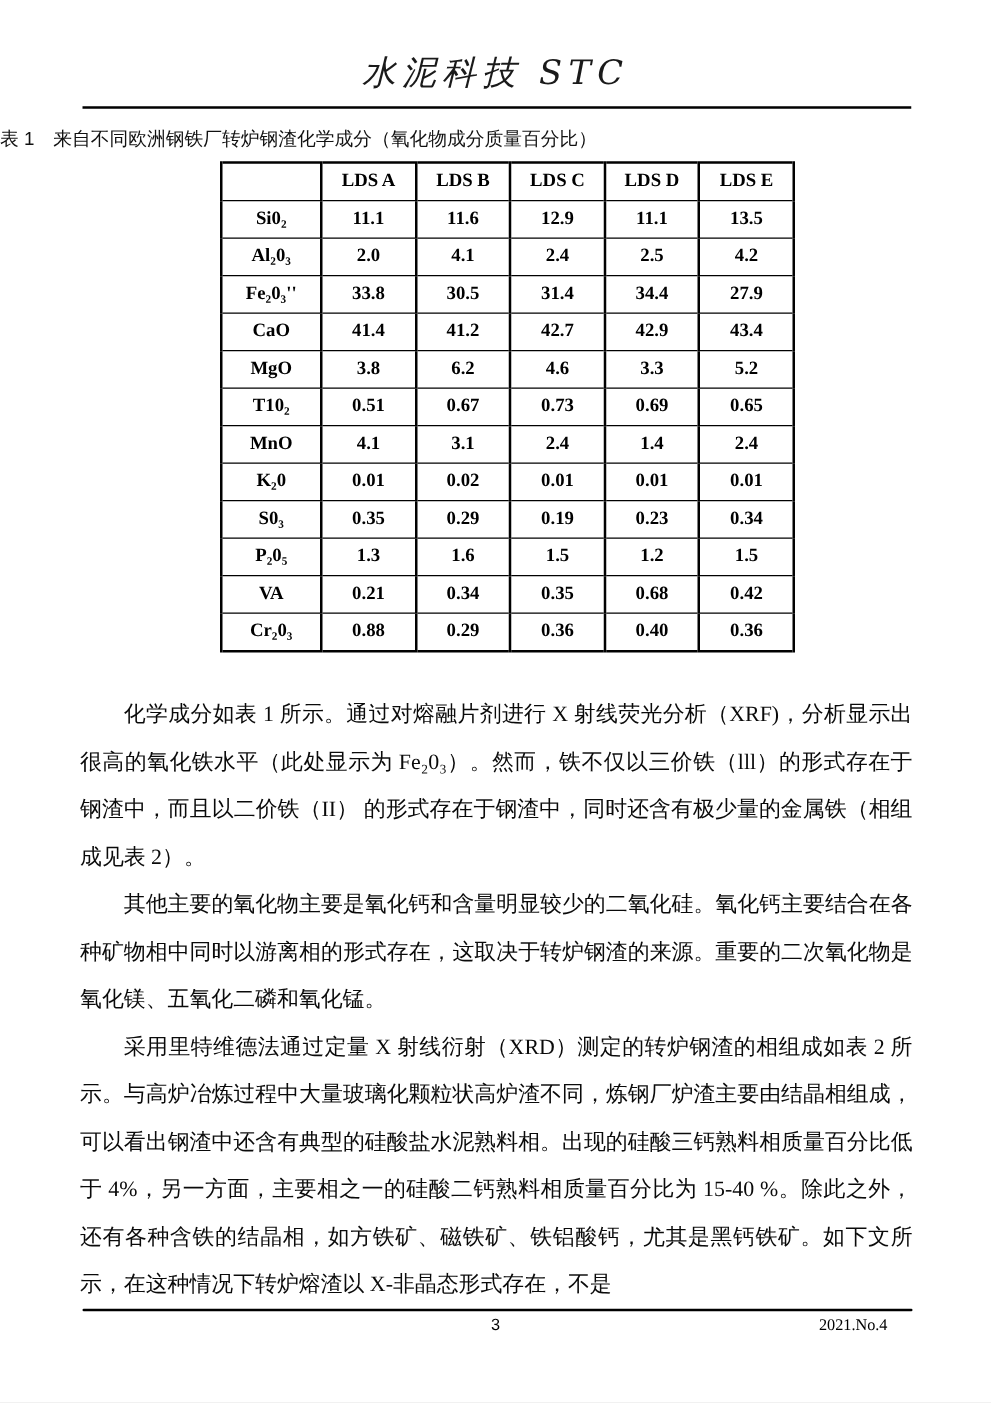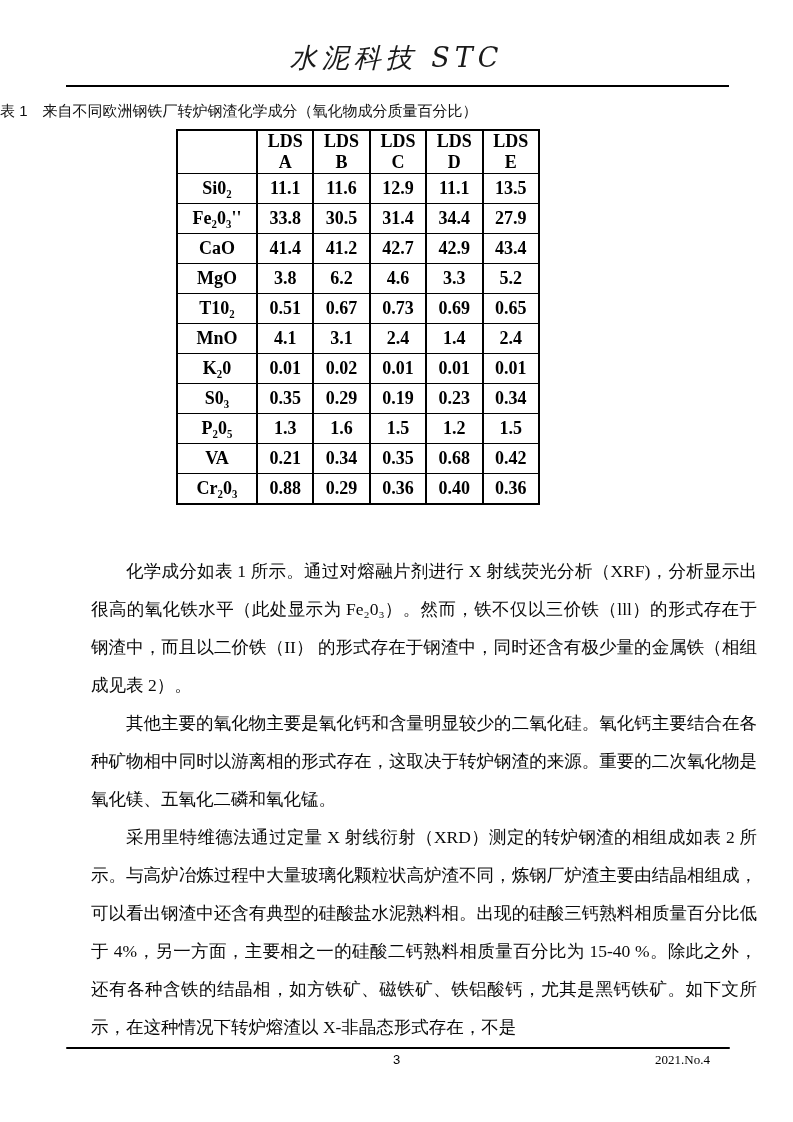--- a/index.html
+++ b/index.html
@@ -30,48 +30,47 @@
   .table-caption{
     position:absolute;top:102px;left:0;right:0;
     text-align:left;
     font-family:"Liberation Sans", sans-serif;
     font-size:15px;
     color:#111;
   }
   
   table.data-table{
     position:absolute;top:129px;left:176px;
-    width:364px;
+    width:460px;
     border-collapse:collapse;
     table-layout:fixed;
     border:2px solid #000;
     font-family:"Liberation Serif", serif;
     font-weight:bold;
-    font-size:18px;
+    font-size:15px;
   }
   table.data-table th, table.data-table td{
     border-top:1px solid #000;
     border-bottom:1px solid #000;
     border-left:2px solid #000;
     border-right:2px solid #000;
     text-align:center;
     vertical-align:middle;
     height:29px;
     padding:0 2px;
     overflow:hidden;
   }
   table.data-table col.label-col{width:80px;}
   
   .body-text{
     position:absolute;top:552px;left:64px;width:666px;
     font-size:17.5px;
     line-height:38px;
     text-align:justify;
     color:#0a0a0a;
-    margin-left:27px;
   }
   .body-text p{margin:0;text-indent:2em;}
   
   .footer-rule{
     position:absolute;top:1047px;left:66px;width:664px;height:2px;
     background:#000;
     border-radius:1px;
   }
   .page-number{
     position:absolute;top:1052px;left:0;right:0;
@@ -118,20 +117,28 @@
     <tbody>
         <tr>
           <td>Si0₂</td>
           <td>11.1</td>
           <td>11.6</td>
           <td>12.9</td>
           <td>11.1</td>
           <td>13.5</td>
         </tr>
         <tr>
+          <td>Al₂0₃</td>
+          <td>2.0</td>
+          <td>4.1</td>
+          <td>2.4</td>
+          <td>2.5</td>
+          <td>4.2</td>
+        </tr>
+        <tr>
           <td>Fe₂0₃''</td>
           <td>33.8</td>
           <td>30.5</td>
           <td>31.4</td>
           <td>34.4</td>
           <td>27.9</td>
         </tr>
         <tr>
           <td>CaO</td>
           <td>41.4</td>

